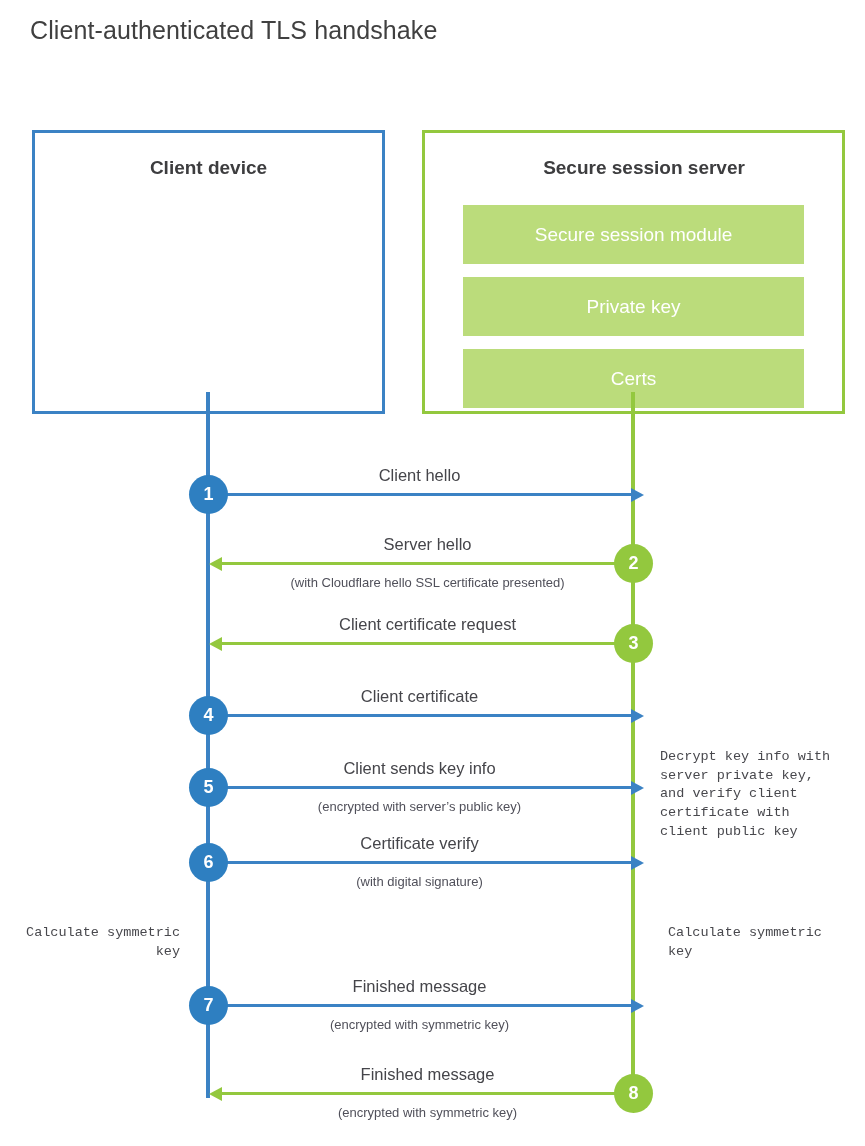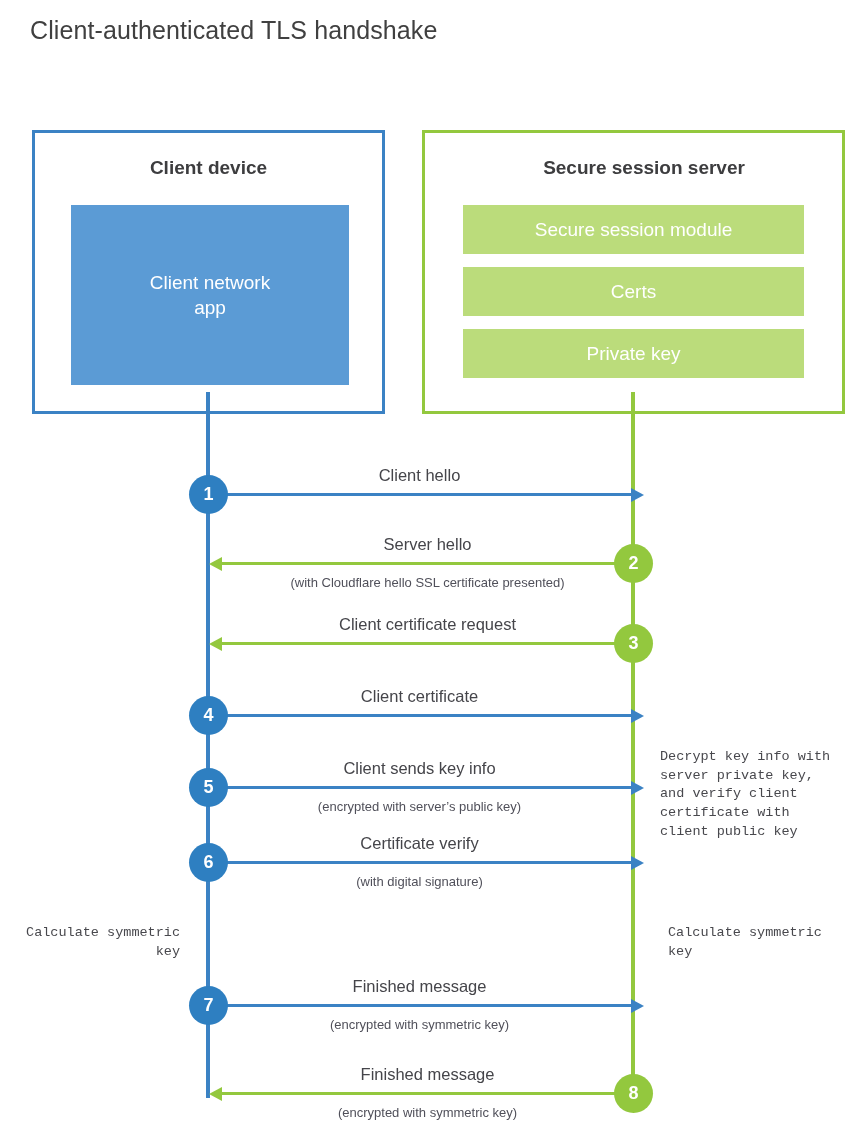--- a/index.html
+++ b/index.html
@@ -67,21 +67,21 @@
 
   .server-items {
     position: absolute;
     left: 38px; top: 72px;
     width: 341px;
   }
   .server-item {
     background: #BBDC7B;
     color: #ffffff;
     font-size: 19px;
-    height: 49px;
+    height: 59px;
     display: flex;
     align-items: center;
     justify-content: center;
     margin-bottom: 13px;
   }
 
   
   .lifeline {
     position: absolute;
     width: 4px;
@@ -162,34 +162,28 @@
   #note-calc-left { left: 20px;  top: 924px; width: 160px; text-align: right; }
   #note-calc-right{ left: 668px; top: 924px; width: 180px; text-align: left; }
 </style>
 </head>
 <body>
 
 <div id="page-title">Client-authenticated TLS handshake</div>
 
 <div class="party-box" id="client-box">
   <div class="party-title">Client device</div>
-  <div id="client-app">
-    <span>
-      <span>Client network</span><br>
-      <span>app</span>
-    </span>
-  </div>
 </div>
 
 <div class="party-box" id="server-box">
   <div class="party-title">Secure session server</div>
   <div class="server-items">
     <div class="server-item">Secure session module</div>
+    <div class="server-item">Private key</div>
     <div class="server-item">Certs</div>
-    <div class="server-item">Private key</div>
   </div>
 </div>
 
 <div class="lifeline" id="client-lifeline"></div>
 <div class="lifeline" id="server-lifeline"></div>
 
 <div class="msg blue to-right" style="left:208px; top:493px; width:423px;">
   <div class="arrow-line" style="width:423px;"></div>
   <div class="arrow-head"></div>
   <div class="msg-label">Client hello</div>

